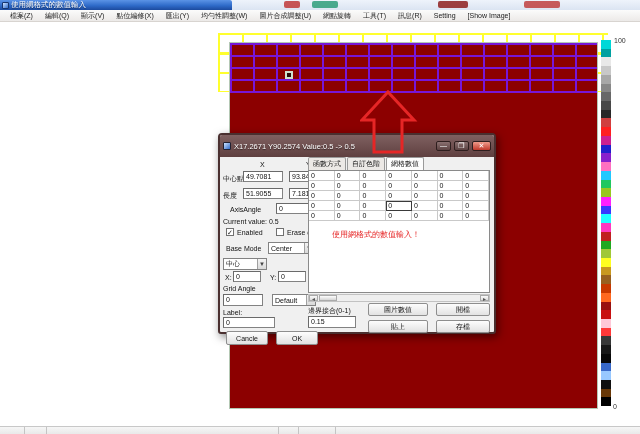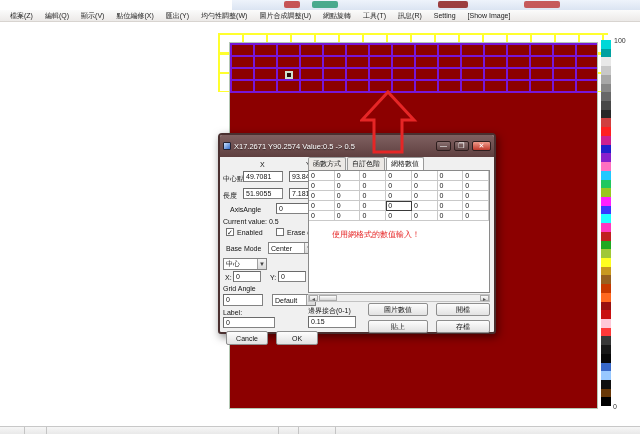--- a/index.html
+++ b/index.html
@@ -104,20 +104,24 @@
   
   .statusbar { position:absolute; left:0; top:426px; width:640px; height:8px;
     background:linear-gradient(#f6f6f6,#e9e9e9); border-top:1px solid #c8c8c8; display:flex; }
   .sb-seg { border-right:1px solid #c4c4c4; height:100%; }
 </style>
 </head>
 <body>
 
 <div id="screen">
 
+  <div class="titlebar">
+    <div class="app-icon"></div>
+    <div class="title-text">使用網格式的數值輸入</div>
+  </div>
   <div class="titlebar-rest">
     <div class="tb-blob" style="left:52px;width:16px;background:#c03a3a;"></div>
     <div class="tb-blob" style="left:80px;width:26px;background:#2e9e7a;"></div>
     <div class="tb-blob" style="left:206px;width:30px;background:#8e2020;"></div>
     <div class="tb-blob" style="left:292px;width:36px;background:#c04040;"></div>
   </div>
 
   <div class="menubar">
       <span class="menu-item">檔案(Z)</span>
       <span class="menu-item">編輯(Q)</span>

